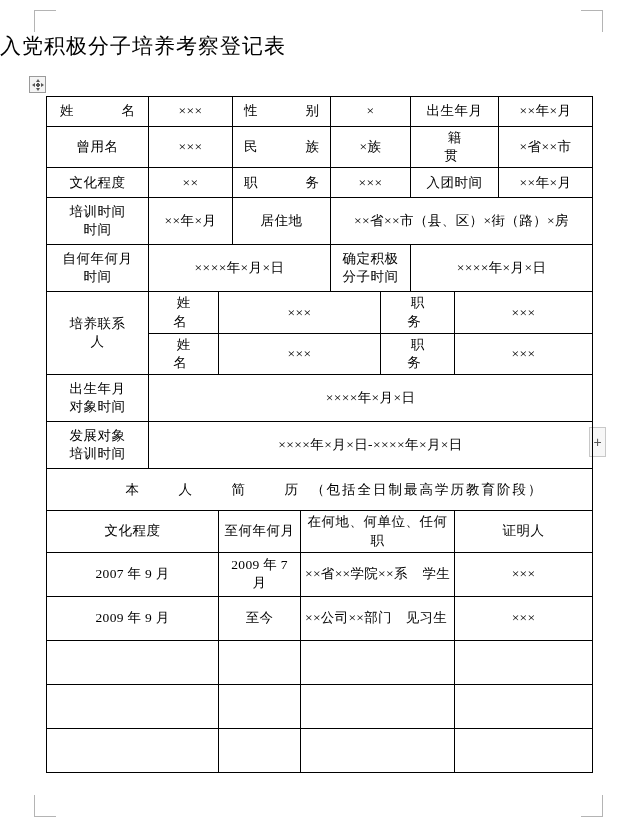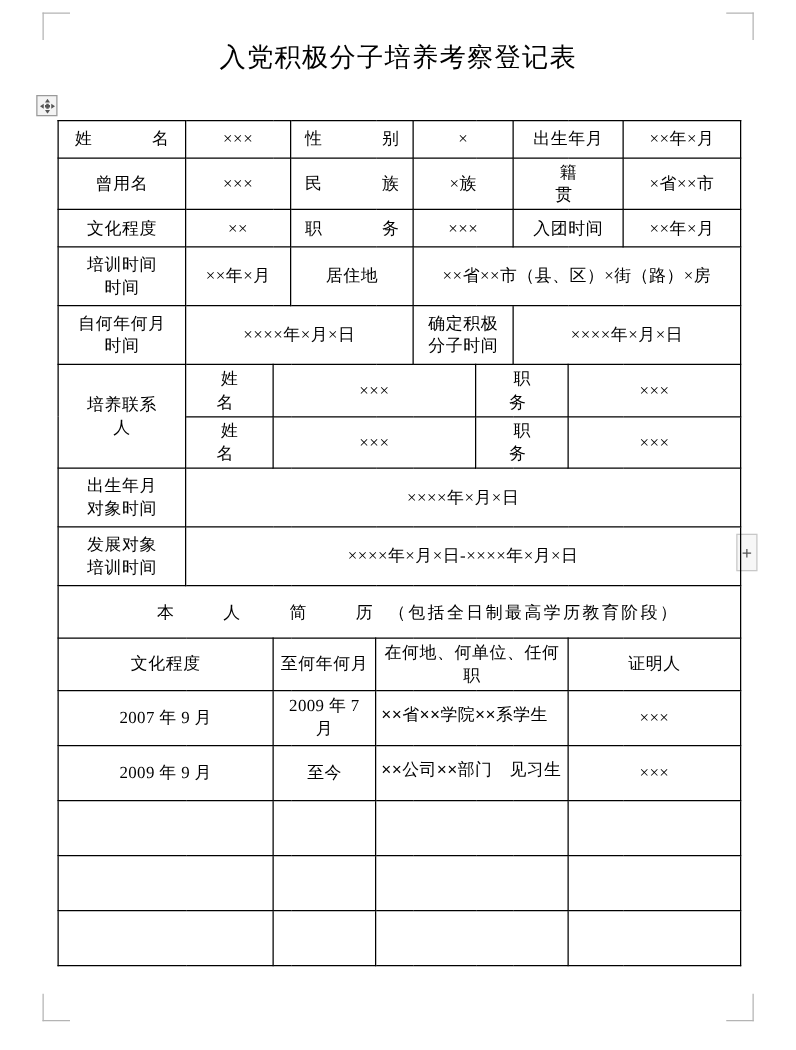--- a/index.html
+++ b/index.html
@@ -18,21 +18,21 @@
   .corner { position: absolute; width: 22px; height: 22px; }
   .corner.tl { left: 34px;  top: 10px;  border-left: 1px solid #b4b4b4; border-top: 1px solid #b4b4b4; }
   .corner.tr { left: 581px; top: 10px;  border-right: 1px solid #b4b4b4; border-top: 1px solid #b4b4b4; }
   .corner.bl { left: 34px;  top: 795px; border-left: 1px solid #b4b4b4; border-bottom: 1px solid #b4b4b4; }
   .corner.br { left: 581px; top: 795px; border-right: 1px solid #b4b4b4; border-bottom: 1px solid #b4b4b4; }
 
   
   .doc-title {
     position: absolute;
     left: 0; right: 0; top: 32px;
-    text-align: center;
+    text-align: left;
     font-size: 21px;
     letter-spacing: 1px;
     color: #000;
     font-family: "Liberation Serif", "DejaVu Serif", serif;
   }
 
   
   .table-move-handle {
     position: absolute;
     left: 29px; top: 76px;
@@ -92,21 +92,21 @@
     letter-spacing: 2px;
     height: 42px;
   }
   .section-head .sp { letter-spacing: 13px; margin-left: 30px; }
 
   
   .res-head { font-size: 14.5px; height: 36px; letter-spacing: 0.5px; }
   .res-row  { height: 44px; }
   .res-blank{ height: 44px; }
 
-  .row-flex { display: flex; justify-content: flex-start; width: 100%; font-family: Liberation Mono, monospace; }
+  .row-flex { display: flex; justify-content: space-between; width: 100%; }
 </style>
 </head>
 <body>
 
 <div class="corner tl"></div>
 <div class="corner tr"></div>
 <div class="corner bl"></div>
 <div class="corner br"></div>
 
 <div class="doc-title">入党积极分子培养考察登记表</div>

